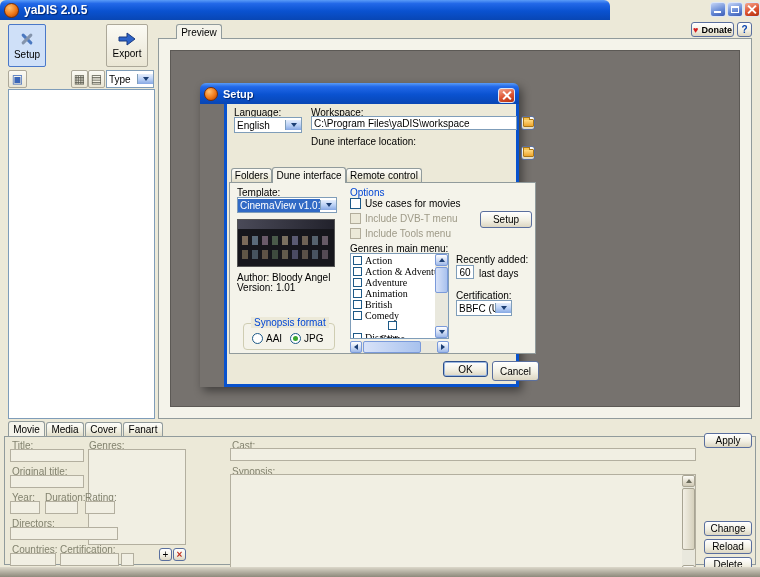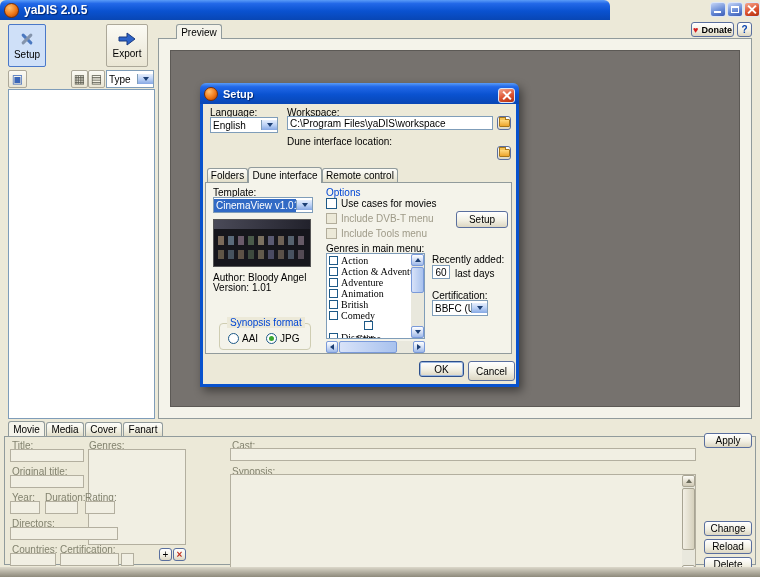--- a/index.html
+++ b/index.html
@@ -220,21 +220,21 @@
   <div class="abs" style="left:200px;top:83px;width:319px;z-index:50;box-shadow:3px 4px 10px rgba(0,0,0,.45);border-radius:6px 6px 0 0;">
     <div style="height:21px;border-radius:6px 6px 0 0;display:flex;align-items:center;padding:0 4px;box-sizing:border-box;
          background:linear-gradient(180deg,#5a9cf8 0%,#2268e8 18%,#0a52d0 55%,#0846b4 100%);">
       <span class="app-icon" style="width:12px;height:12px;"></span>
       <span class="title-text" style="font-size:11px;flex:1;">Setup</span>
       <span class="winbtn close-red" style="position:static;width:17px;height:15px;display:inline-block;position:relative;">
           <span class="g-x" style="left:3px;"></span>
         </span>
     </div>
 
-    <div style="position:relative;height:283px;border:3px solid #0852cd;border-top:none;background:#ece9d8;box-sizing:border-box;">
+    <div style="position:relative;height:283px;border:3px solid #0852cd;border-top:none;background:#ece9d8;box-sizing:border-box;margin-left:24px;">
 
       <span class="abs lbl" style="left:7px;top:3px;">Language:</span>
       <div class="abs combo" style="left:7px;top:13px;width:68px;height:16px;">
         <span class="ct">English</span>
         <span class="cbtn">
             <span class="tri-dn"></span>
           </span>
       </div>
 
       <span class="abs lbl" style="left:84px;top:3px;">Workspace:</span>

